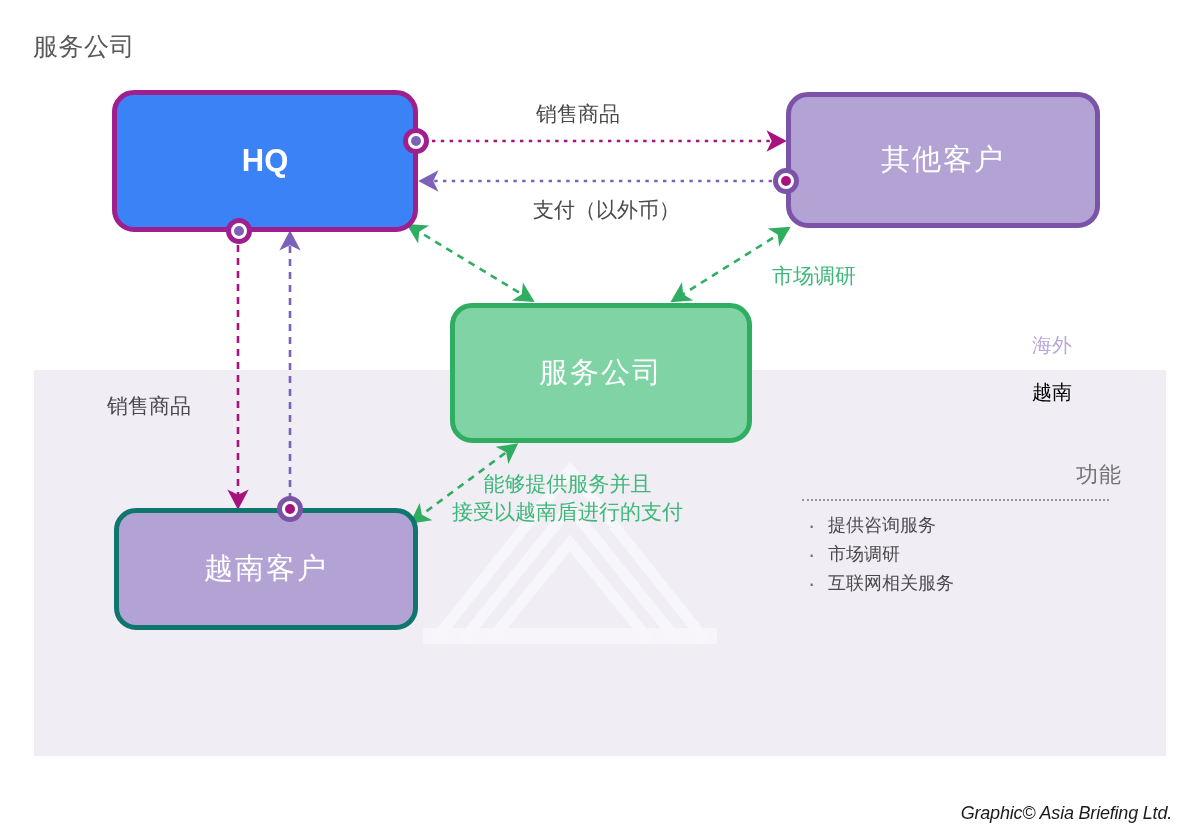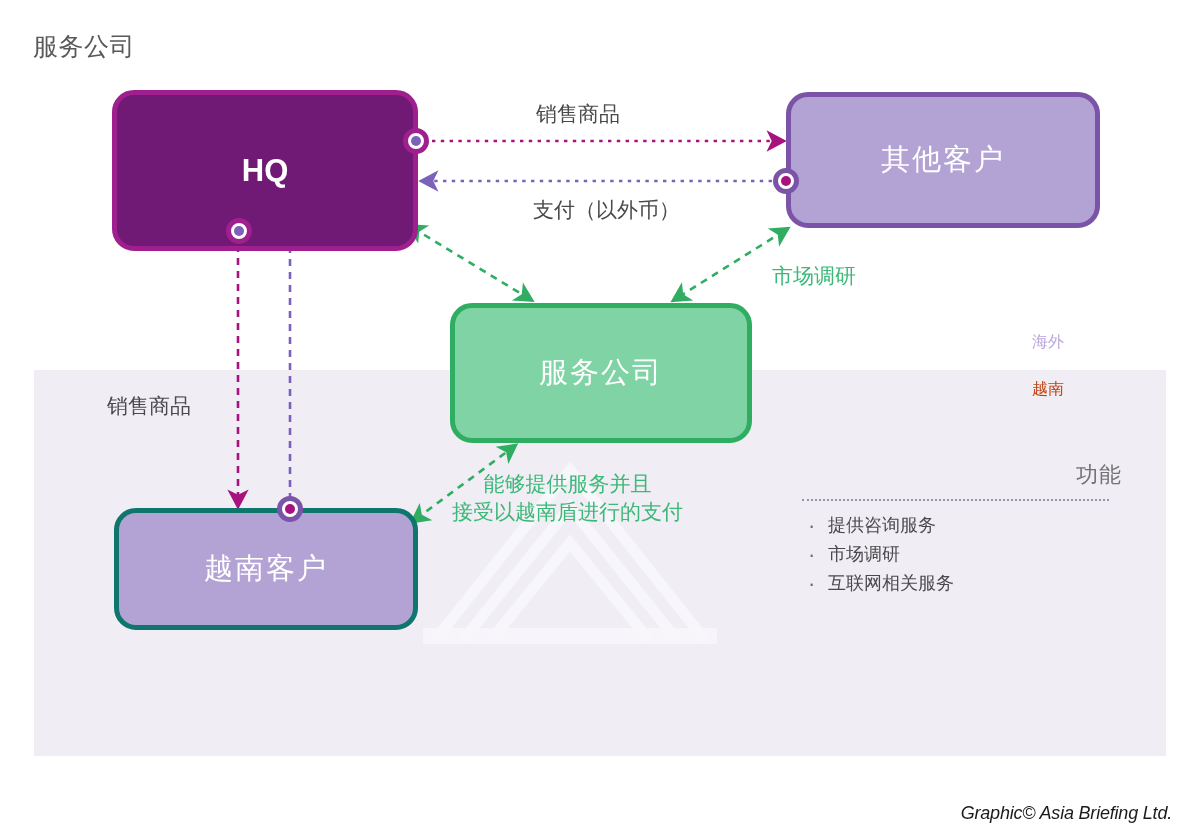--- a/index.html
+++ b/index.html
@@ -65,22 +65,22 @@
     box-sizing: border-box;
     border-radius: 22px;
     display: flex;
     align-items: center;
     justify-content: center;
     color: #ffffff;
     font-size: 29px;
     letter-spacing: 2px;
   }
   .node-hq {
-    left: 112px; top: 90px; width: 306px; height: 161px;
-    background: #701a75;
+    left: 112px; top: 90px; width: 306px; height: 142px;
+    background: #3b82f6;
     border: 5px solid #a01f8e;
     font-weight: bold;
     font-size: 31px;
     letter-spacing: 0;
   }
   .node-other {
     left: 786px; top: 92px; width: 314px; height: 136px;
     background: #b3a2d4;
     border: 5px solid #7b54a8;
   }
@@ -125,25 +125,25 @@
     color: #4a4a4c;
     white-space: nowrap;
     line-height: 1.32;
   }
   .edge-label.green { color: #3cb878; }
   .edge-label.center { text-align: center; }
 
   
   .region-label {
     position: absolute;
-    font-size: 16px;
+    font-size: 20px;
     white-space: nowrap;
   }
   .lbl-overseas { left: 1032px; top: 332px; color: #b9a7dc; }
-  .lbl-vietnam  { left: 1032px; top: 379px; color: #c2410c; }
+  .lbl-vietnam  { left: 1032px; top: 379px; color: #000000; }
 
   
   .fn-panel {
     position: absolute;
     left: 802px;
     top: 460px;
     width: 320px;
   }
   .fn-title {
     font-size: 22px;

